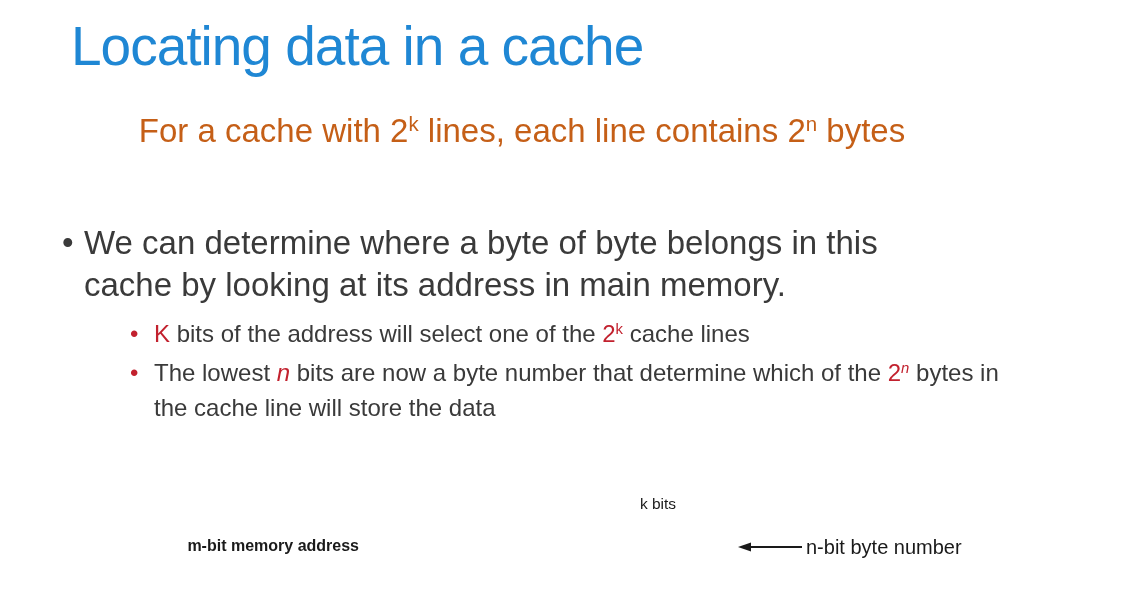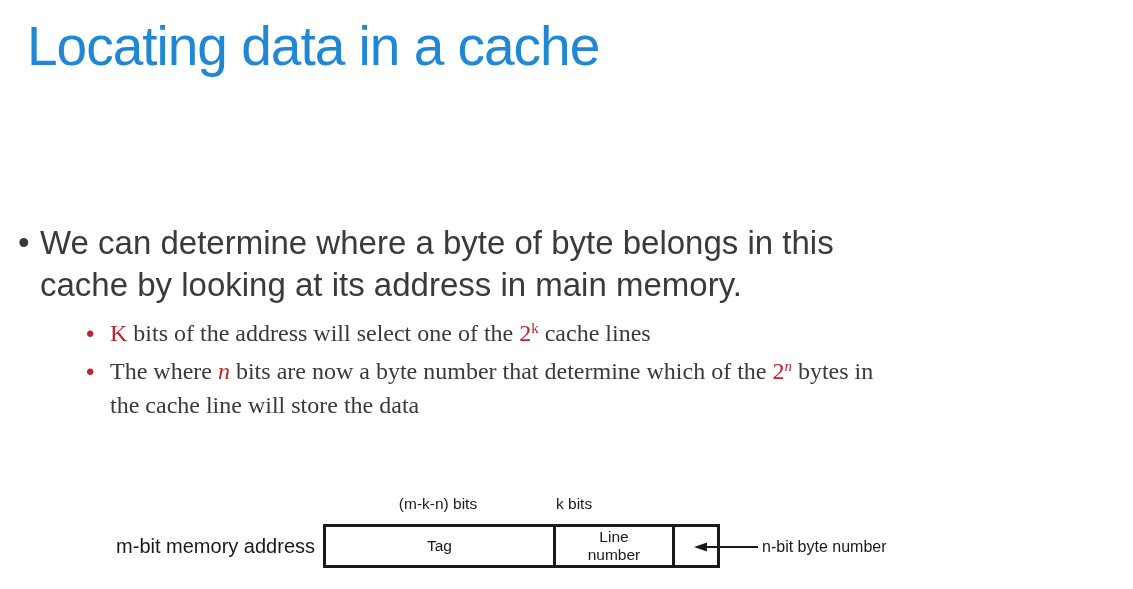--- a/index.html
+++ b/index.html
@@ -3,20 +3,21 @@
 <meta charset="utf-8">
 <style>
   html, body { margin: 0; padding: 0; background: #ffffff; }
   .slide {
     position: relative;
     width: 956px;
     height: 589px;
     background: #ffffff;
     font-family: "Liberation Sans", sans-serif;
     overflow: hidden;
+    margin-left: 44px;
   }
   
   .title {
     position: absolute;
     left: 27px;
     top: 10px;
     font-size: 55px;
     font-weight: 300;
     letter-spacing: -1px;
     color: var(--title-blue);
@@ -52,36 +53,36 @@
     left: 86px;
     top: 318px;
     font-size: 24px;
     font-weight: 300;
     line-height: 31px;
     color: var(--body-text);
   }
   .sub { display: flex; }
   .sub + .sub { margin-top: 4px; }
   .sub .dot { flex: none; width: 24px; color: var(--accent-red); }
-  .sub .txt { white-space: pre-wrap; max-width: 1015px; font-family: Liberation Serif, serif; }
+  .sub .txt { white-space: pre-wrap; max-width: 1015px; }
   
   .run.red { color: var(--accent-red); }
   .run.sup { font-size: 62%; position: relative; top: -0.55em; }
   .run.it  { font-style: italic; }
   
   .diag-label {
     position: absolute;
     color: var(--diagram-black);
     font-size: 15.5px;
     line-height: 20px;
   }
   .lbl-tag-bits  { left: 323px; top: 494px; width: 230px; text-align: center; }
-  .lbl-k-bits    { left: 556px; top: 494px; width: 116px; }
-  .lbl-mbit      { left: 103px; top: 536px; width: 212px; text-align: right; font-size: 20px; }
-  .lbl-nbit      { left: 762px; top: 537px; font-size: 16px; }
+  .lbl-k-bits    { left: 556px; top: 494px; width: 116px; text-align: center; }
+  .lbl-mbit      { left: 103px; top: 536px; width: 212px; text-align: right; font-size: 16px; font-weight: bold; }
+  .lbl-nbit      { left: 762px; top: 537px; font-size: 20px; }
   .addr-box {
     position: absolute;
     left: 323px; top: 524px;
     width: 397px; height: 44px;
     box-sizing: border-box;
     border: 3px solid var(--diagram-black);
     display: flex;
     background: #ffffff;
   }
   .cell {
@@ -99,49 +100,43 @@
   .cell.byte { flex: 1; border-left: 3px solid var(--diagram-black); }
   .arrow-svg { position: absolute; left: 692px; top: 539px; }
 </style>
 </head>
 <body>
 
 <div class="slide">
 
   <div class="title">Locating data in a cache</div>
 
+  <div class="subtitle"><span class="run">For a cache with 2</span><span class="run sup">k</span><span class="run"> lines, each line contains 2</span><span class="run sup">n</span><span class="run"> bytes</span></div>
 
   <div class="bullet-main">
     <span class="dot">•</span>
     <span class="txt">We can determine where a byte of byte belongs in this
 cache by looking at its address in main memory.</span>
   </div>
 
   <div class="sub-bullets">
     <div class="sub">
       <span class="dot">•</span>
       <span class="txt"><span class="run red">K</span><span class="run"> bits of the address will select one of the </span><span class="run red">2</span><span class="run red sup">k</span><span class="run"> cache lines</span></span>
     </div>
     <div class="sub">
       <span class="dot">•</span>
-      <span class="txt"><span class="run">The where </span><span class="run red it">n</span><span class="run"> bits are now a byte number that determine which of the </span><span class="run red">2</span><span class="run red sup it">n</span><span class="run"> bytes in
+      <span class="txt"><span class="run">The lowest </span><span class="run red it">n</span><span class="run"> bits are now a byte number that determine which of the </span><span class="run red">2</span><span class="run red sup it">n</span><span class="run"> bytes in
 the cache line will store the data</span></span>
     </div>
   </div>
 
-  <div class="diag-label lbl-tag-bits">(m-k-n) bits</div>
   <div class="diag-label lbl-k-bits">k bits</div>
   <div class="diag-label lbl-mbit">m-bit memory address</div>
 
-  <div class="addr-box">
-    <div class="cell tag">Tag</div>
-    <div class="cell line">Line
-number</div>
-    <div class="cell byte"></div>
-  </div>
 
   <svg class="arrow-svg" width="66" height="16" viewBox="0 0 66 16">
     <line x1="66" y1="8" x2="11" y2="8" stroke="#1a1a1a" stroke-width="2"></line>
     <polygon points="2,8 15,3.5 15,12.5" fill="#1a1a1a"></polygon>
   </svg>
 
   <div class="diag-label lbl-nbit">n-bit byte number</div>
 
 </div>
 

